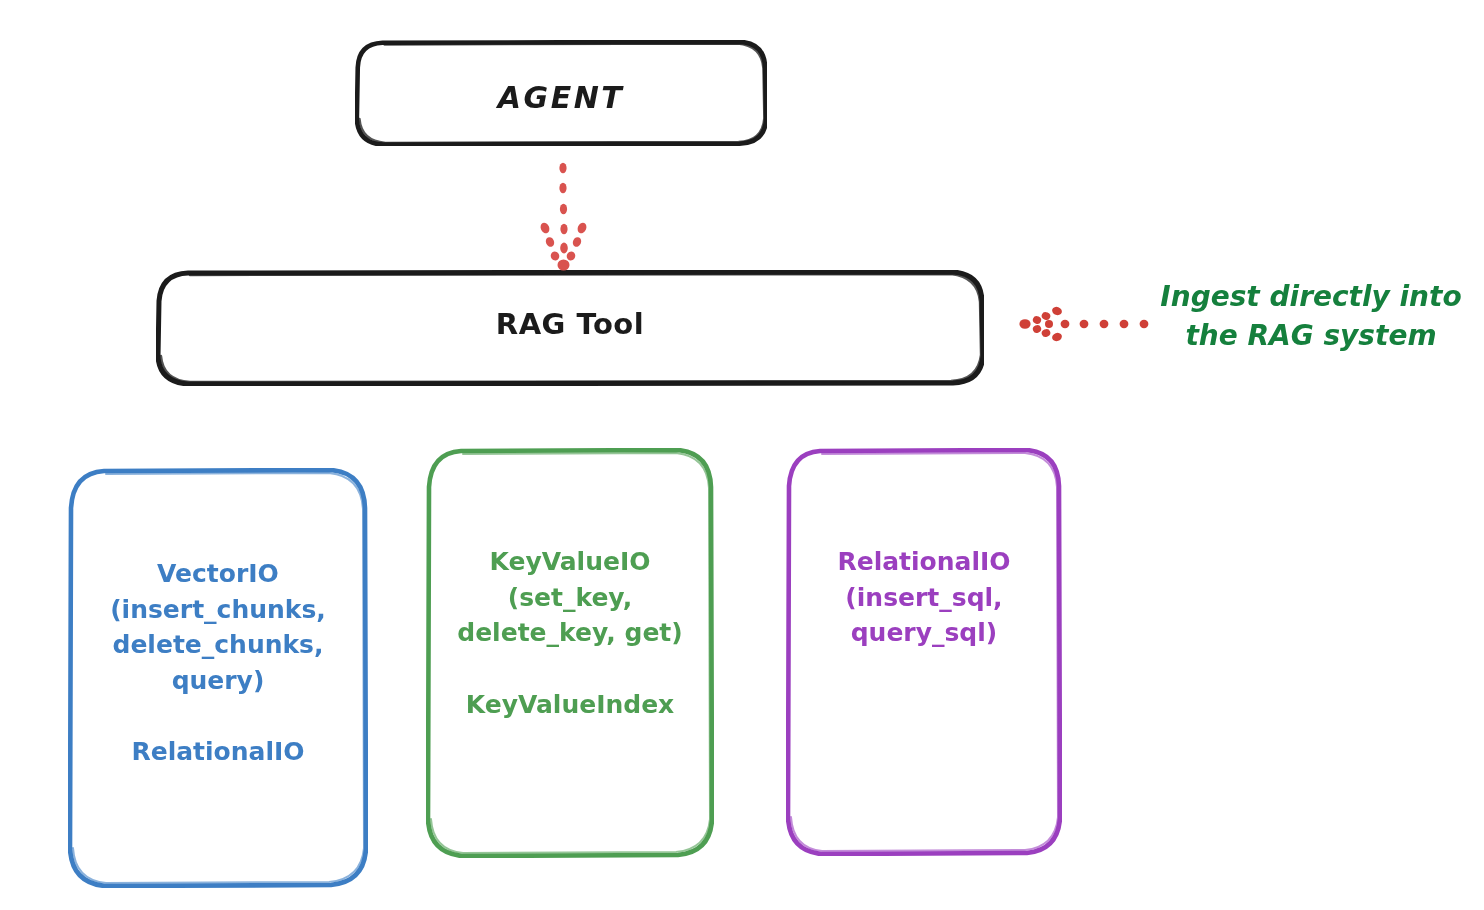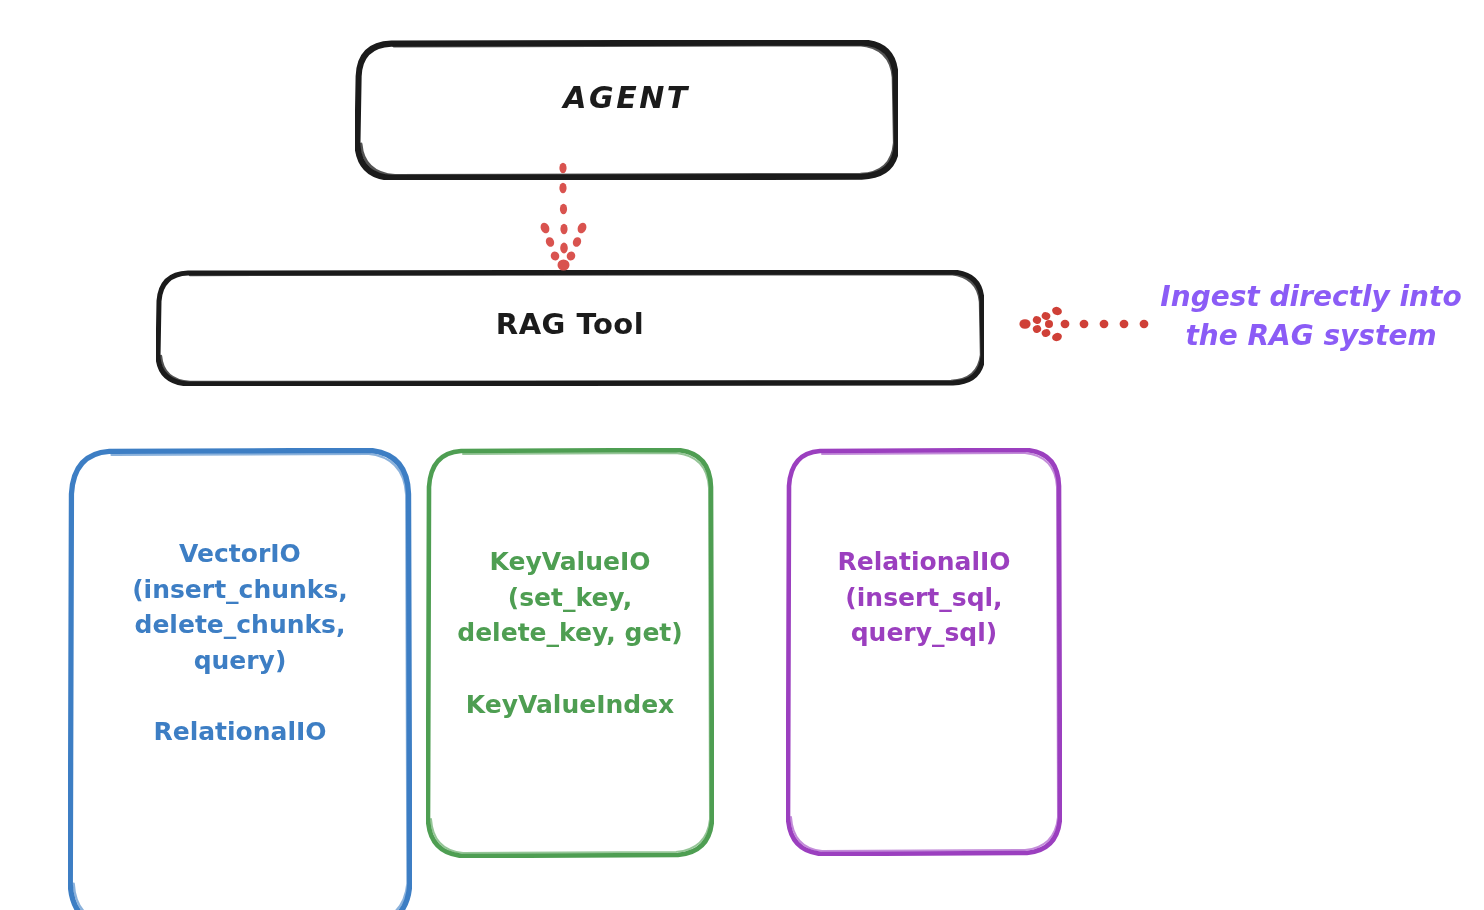--- a/index.html
+++ b/index.html
@@ -39,21 +39,21 @@
     position: absolute;
     inset: 0;
     z-index: 1;
     pointer-events: none;
   }
 
   
   #agent-box {
     left: 355px;
     top: 40px;
-    width: 543px;
+    width: 412px;
     height: 116px;
   }
   #agent-box .box-label {
     font-family: "DejaVu Sans", sans-serif;
     font-style: italic;
     font-weight: 700;
     font-size: 30px;
     letter-spacing: 2.5px;
     color: #1b1b1b;
   }
@@ -89,22 +89,22 @@
     padding: 0 12px;
     box-sizing: border-box;
   }
   .leaf-sub {
     margin-top: 1.45em;
     display: block;
   }
 
   #vectorio-box {
     left: 68px;
-    top: 448px;
-    width: 344px;
+    top: 468px;
+    width: 300px;
     height: 420px;
   }
   #vectorio-box .leaf-inner { margin-top: 88px; }
   #vectorio-box .box-label { color: #3d7ec4; }
 
   #keyvalueio-box {
     left: 426px;
     top: 448px;
     width: 288px;
     height: 410px;
@@ -145,21 +145,21 @@
     position: absolute;
     left: 1146px;
     top: 278px;
     width: 330px;
     z-index: 4;
     font-family: "DejaVu Sans", sans-serif;
     font-style: italic;
     font-weight: 600;
     font-size: 28px;
     line-height: 1.38;
-    color: #8b5cf6;
+    color: #15803d;
     text-align: center;
     white-space: pre-line;
   }
 </style>
 </head>
 <body>
 
 <div id="canvas">
 
   <div class="box" id="agent-box">

